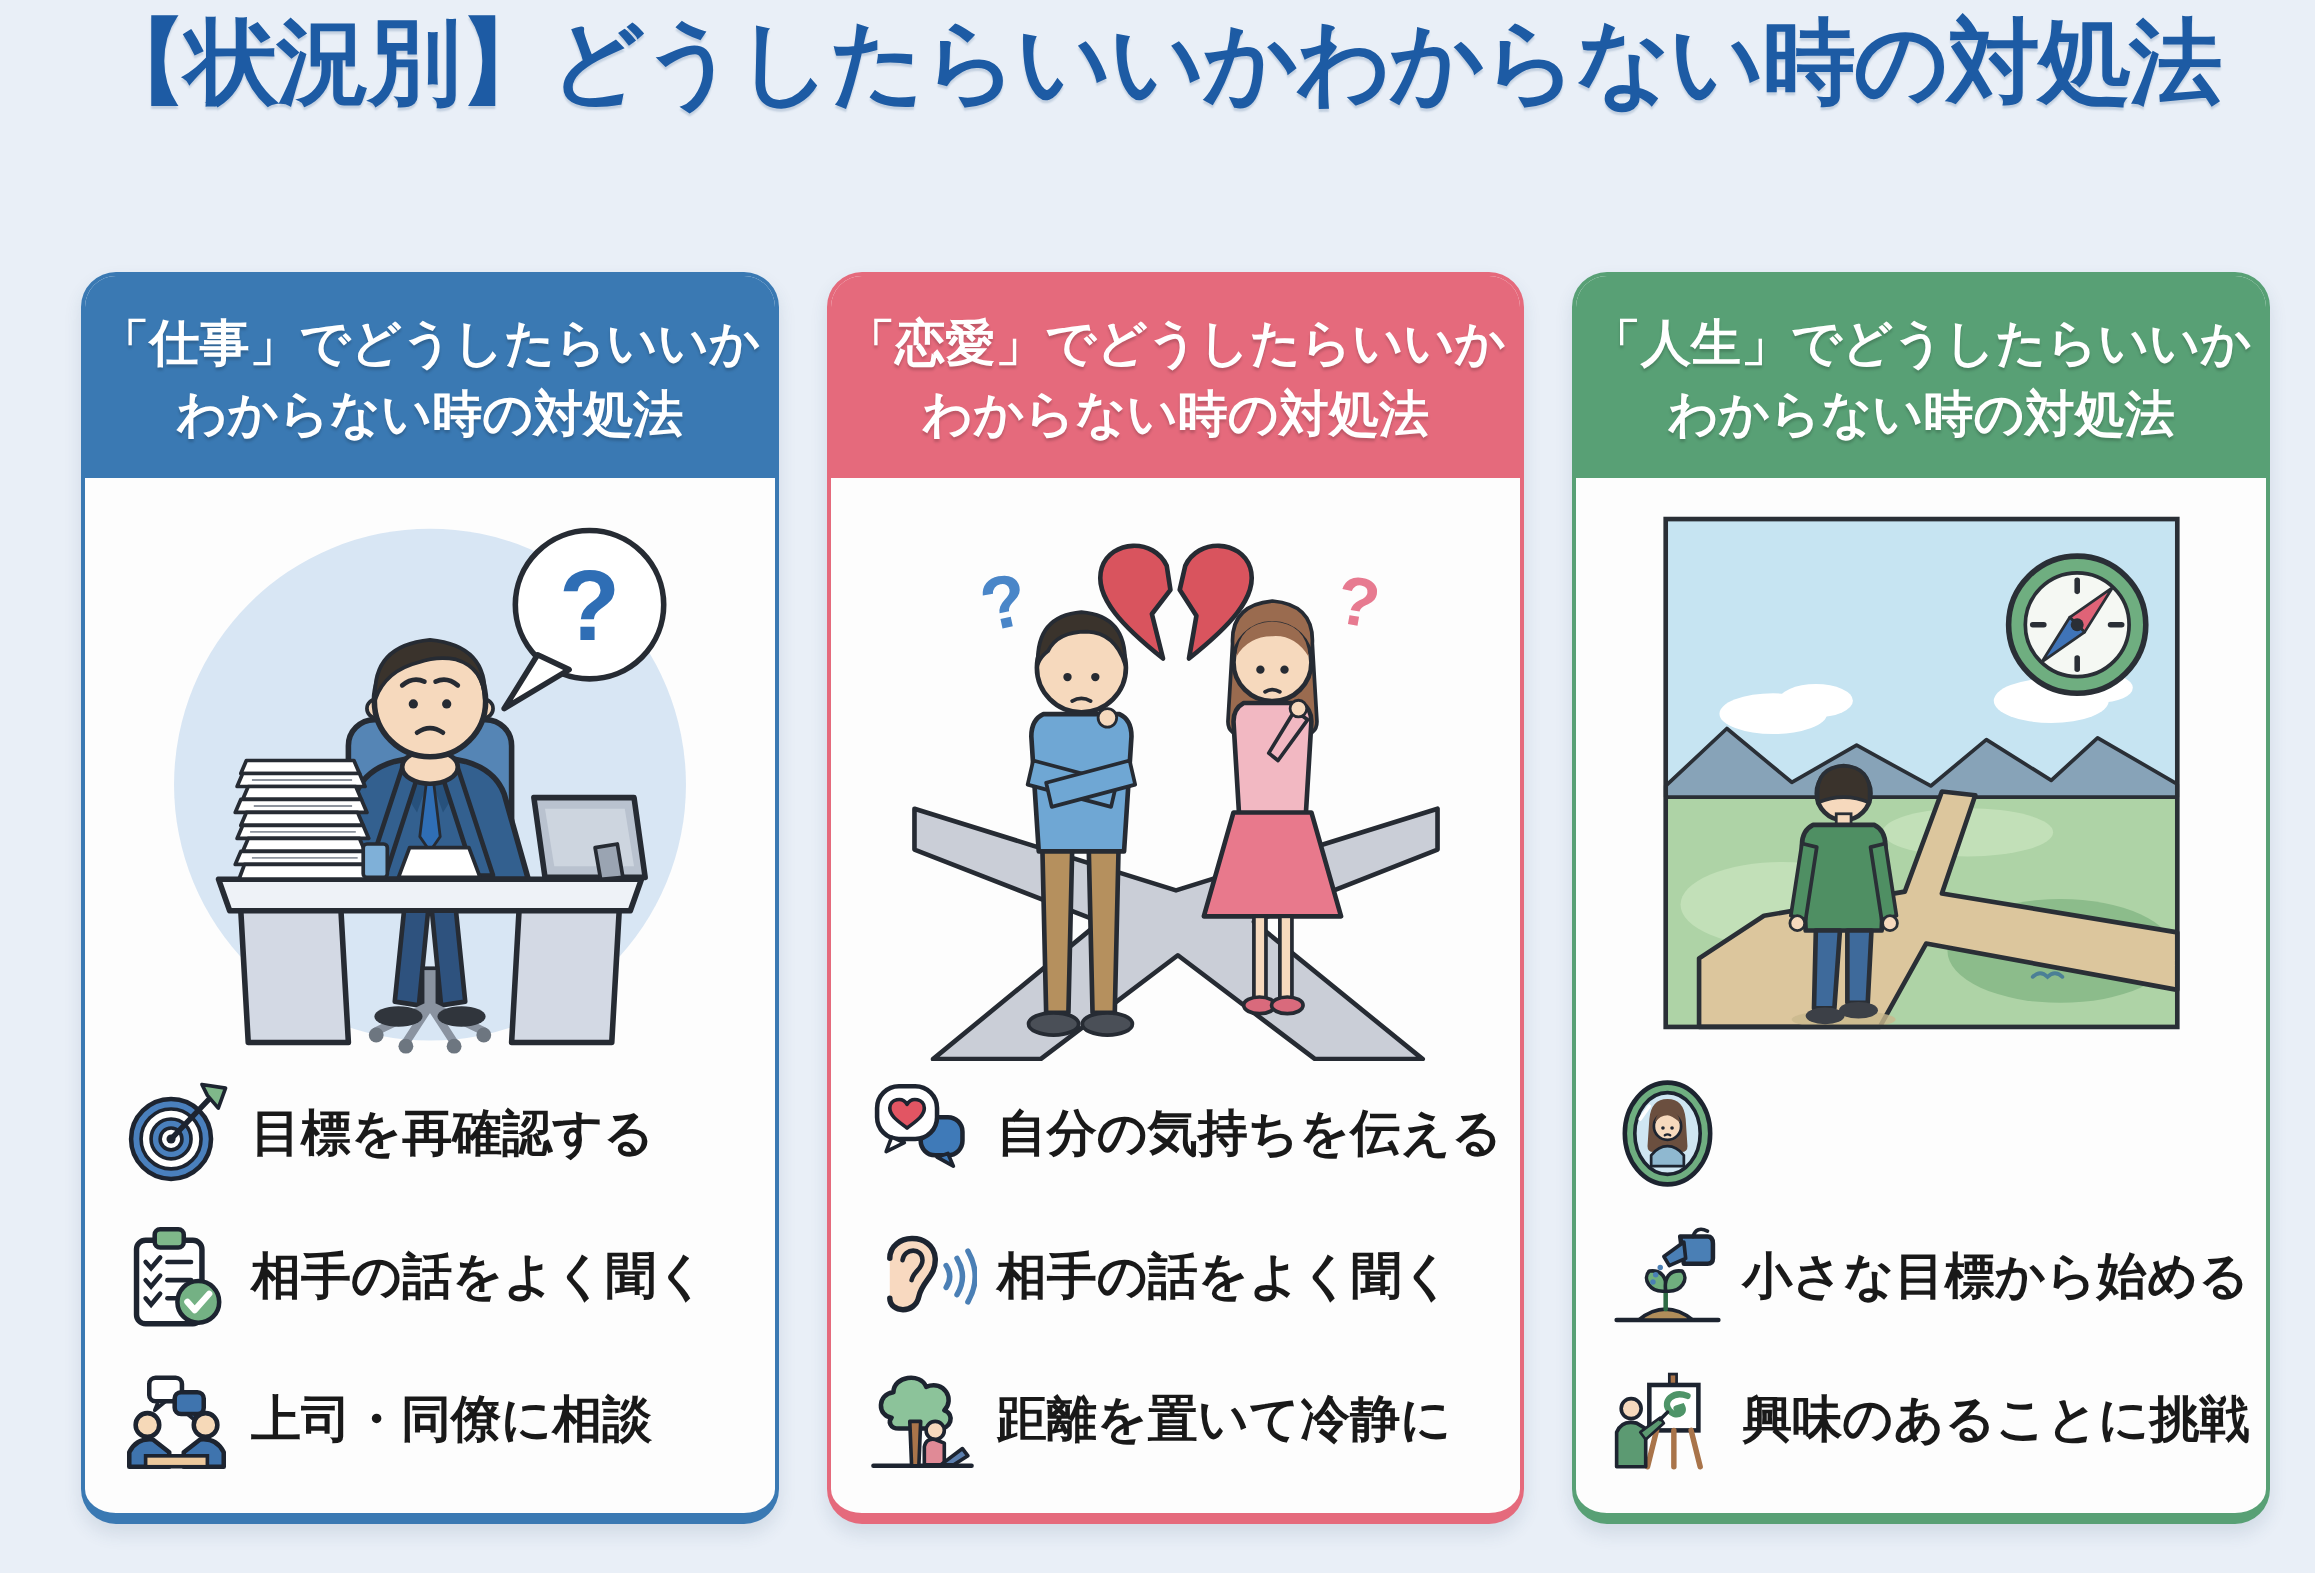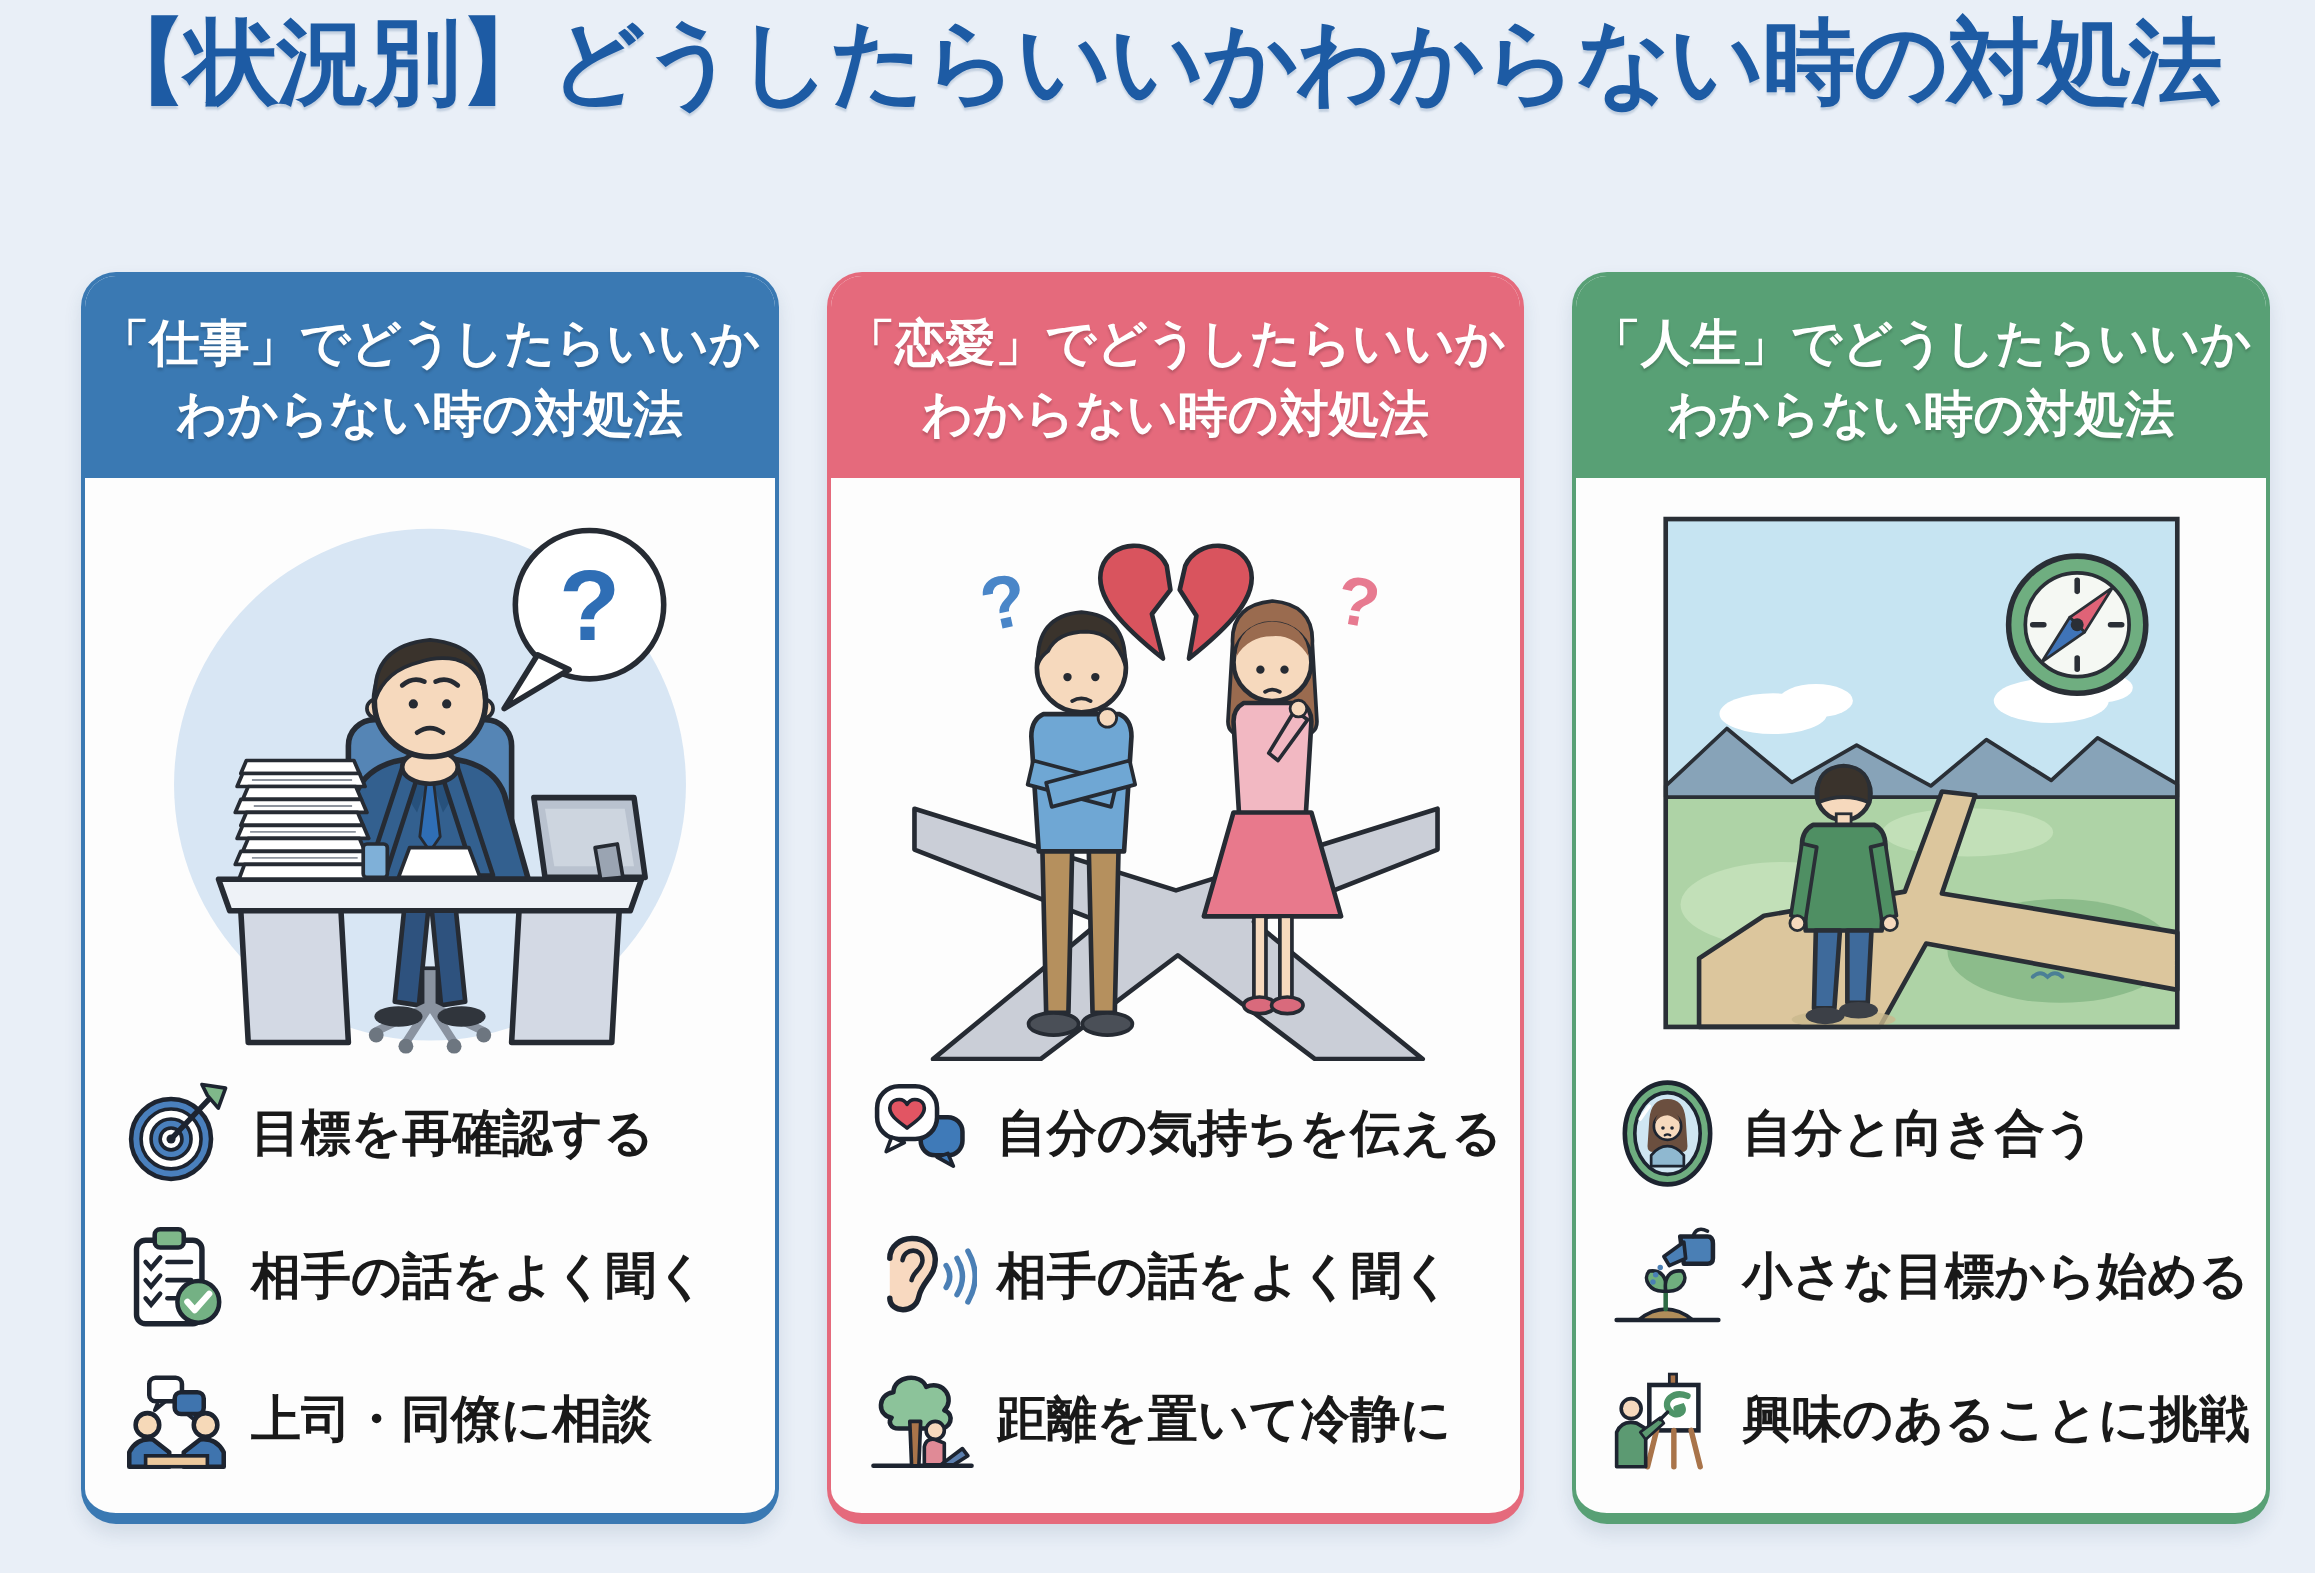--- a/index.html
+++ b/index.html
@@ -378,21 +378,20 @@
             <path d="M 40 44 Q 42 22 60 22 Q 78 22 80 44 L 82 74 Q 82 82 72 80 L 48 80 Q 38 82 38 74 Z" fill="#6b4f3f"></path>
             <circle cx="60" cy="52" r="15" fill="#f6d9bd" stroke="#1d2430" stroke-width="3"></circle>
             <path d="M 46 48 Q 48 34 60 34 Q 72 34 74 48 Q 64 40 60 40 Q 52 40 46 48 Z" fill="#6b4f3f"></path>
             <circle cx="55" cy="54" r="2" fill="#1d2430"></circle>
               <circle cx="65" cy="54" r="2" fill="#1d2430"></circle>
             <path d="M 57 62 q 3 -2 6 0" fill="none" stroke="#1d2430" stroke-width="2.5" stroke-linecap="round"></path>
             <path d="M 42 84 Q 50 74 60 74 Q 70 74 78 84 L 78 96 L 42 96 Z" fill="#8fb8d0" stroke="#1d2430" stroke-width="3"></path>
             <line x1="40" y1="30" x2="30" y2="44" stroke="#ffffff" stroke-width="4" stroke-linecap="round"></line>
           </svg>
         </span>
-        <span class="tip-label">自分と向き合う</span>
       </li>
       <li class="tip-row">
         <span class="tip-icon">
           <svg width="109" height="109" viewBox="0 0 120 120">
             <line x1="4" y1="108" x2="116" y2="108" stroke="#1d2430" stroke-width="5" stroke-linecap="round"></line>
             <path d="M 28 108 Q 58 84 88 108 Z" fill="#b08d5a" stroke="#1d2430" stroke-width="4" stroke-linejoin="round"></path>
             <path d="M 58 96 L 58 72" stroke="#2e6b45" stroke-width="5" stroke-linecap="round"></path>
             <path d="M 58 76 C 40 78 32 62 40 54 C 54 52 60 62 58 76 Z" fill="#6faf7e" stroke="#1d2430" stroke-width="4" stroke-linejoin="round"></path>
             <path d="M 58 76 C 76 78 84 62 76 54 C 62 52 56 62 58 76 Z" fill="#6faf7e" stroke="#1d2430" stroke-width="4" stroke-linejoin="round"></path>
             <g fill="#4a7fb5">

